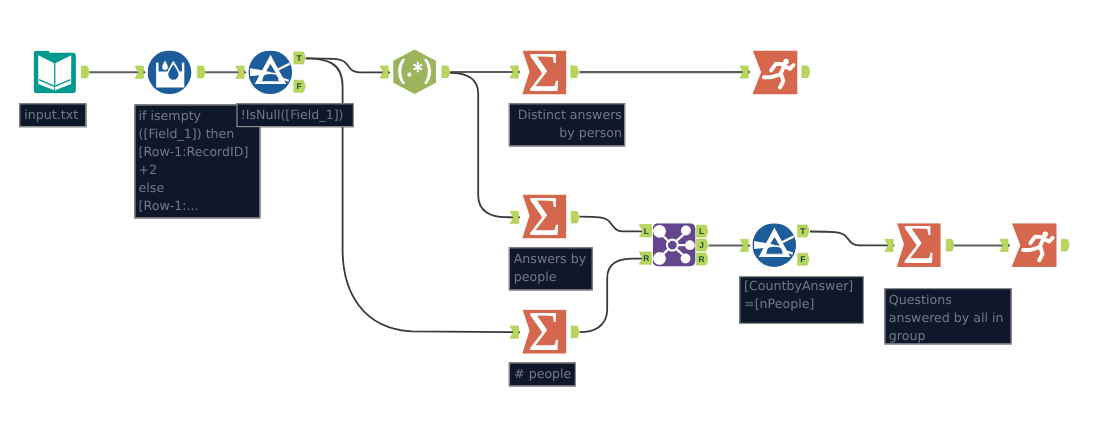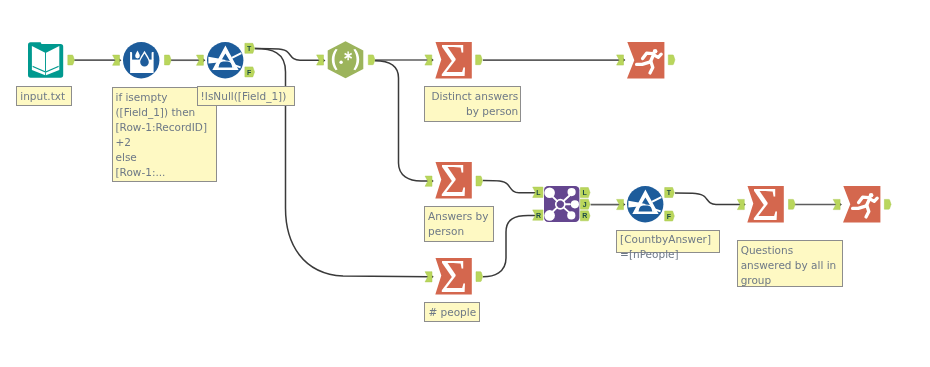--- a/index.html
+++ b/index.html
@@ -2,21 +2,21 @@
 <html><head>
 <meta charset="utf-8">
 <title>Alteryx Workflow Canvas</title>
 <style>
   html,body{margin:0;padding:0;background:#ffffff;}
   body{width:930px;height:367px;font-family:"Liberation Sans",sans-serif;overflow:hidden;position:relative;}
   #canvas{position:absolute;left:0;top:0;width:930px;height:367px;background:#ffffff;}
   #wires{position:absolute;left:0;top:0;width:930px;height:367px;}
   .tool{position:absolute;}
   .tool svg{display:block;}
-  .ann{position:absolute;background:#fef9c3;border:1px solid #8d8d8d;
+  .ann{position:absolute;background:#0f172a;border:1px solid #8d8d8d;
        color:#6e7987;font-family:"DejaVu Sans",sans-serif;font-size:10.5px;line-height:15.1px;
        padding:1.5px 2px 1px 3px;box-sizing:border-box;white-space:pre;}
   .plabel{font-family:"Liberation Sans",sans-serif;font-size:7px;font-weight:bold;fill:#1b4a45;}
 </style>
 </head>
 <body>
 
 <div id="canvas">
 
 <svg id="wires" width="930" height="367" viewBox="0 0 930 367">
@@ -277,21 +277,21 @@
 <div class="ann" style="left:111.5px;top:87.3px;width:105.9px;height:94.7px;">if isempty
 ([Field_1]) then
 [Row-1:RecordID]
 +2
 else
 [Row-1:...</div>
 <div class="ann" style="left:196.6px;top:86.4px;width:98.8px;height:19.8px;">!IsNull([Field_1])</div>
 <div class="ann" style="left:424.1px;top:86.1px;width:97.2px;height:35.5px;text-align:right;">Distinct answers
 by person</div>
 <div class="ann" style="left:424.1px;top:206.2px;width:70.1px;height:35.4px;">Answers by
-person</div>
+people</div>
 <div class="ann" style="left:424.4px;top:302.4px;width:55.7px;height:19.9px;"># people</div>
-<div class="ann" style="left:616.1px;top:229.9px;width:104.1px;height:23px;">[CountbyAnswer]
+<div class="ann" style="left:616.1px;top:229.9px;width:104.1px;height:40px;">[CountbyAnswer]
 =[nPeople]</div>
 <div class="ann" style="left:736.7px;top:240px;width:106.3px;height:47.1px;">Questions
 answered by all in
 group</div>
 
 </div>
 
 </body></html>

